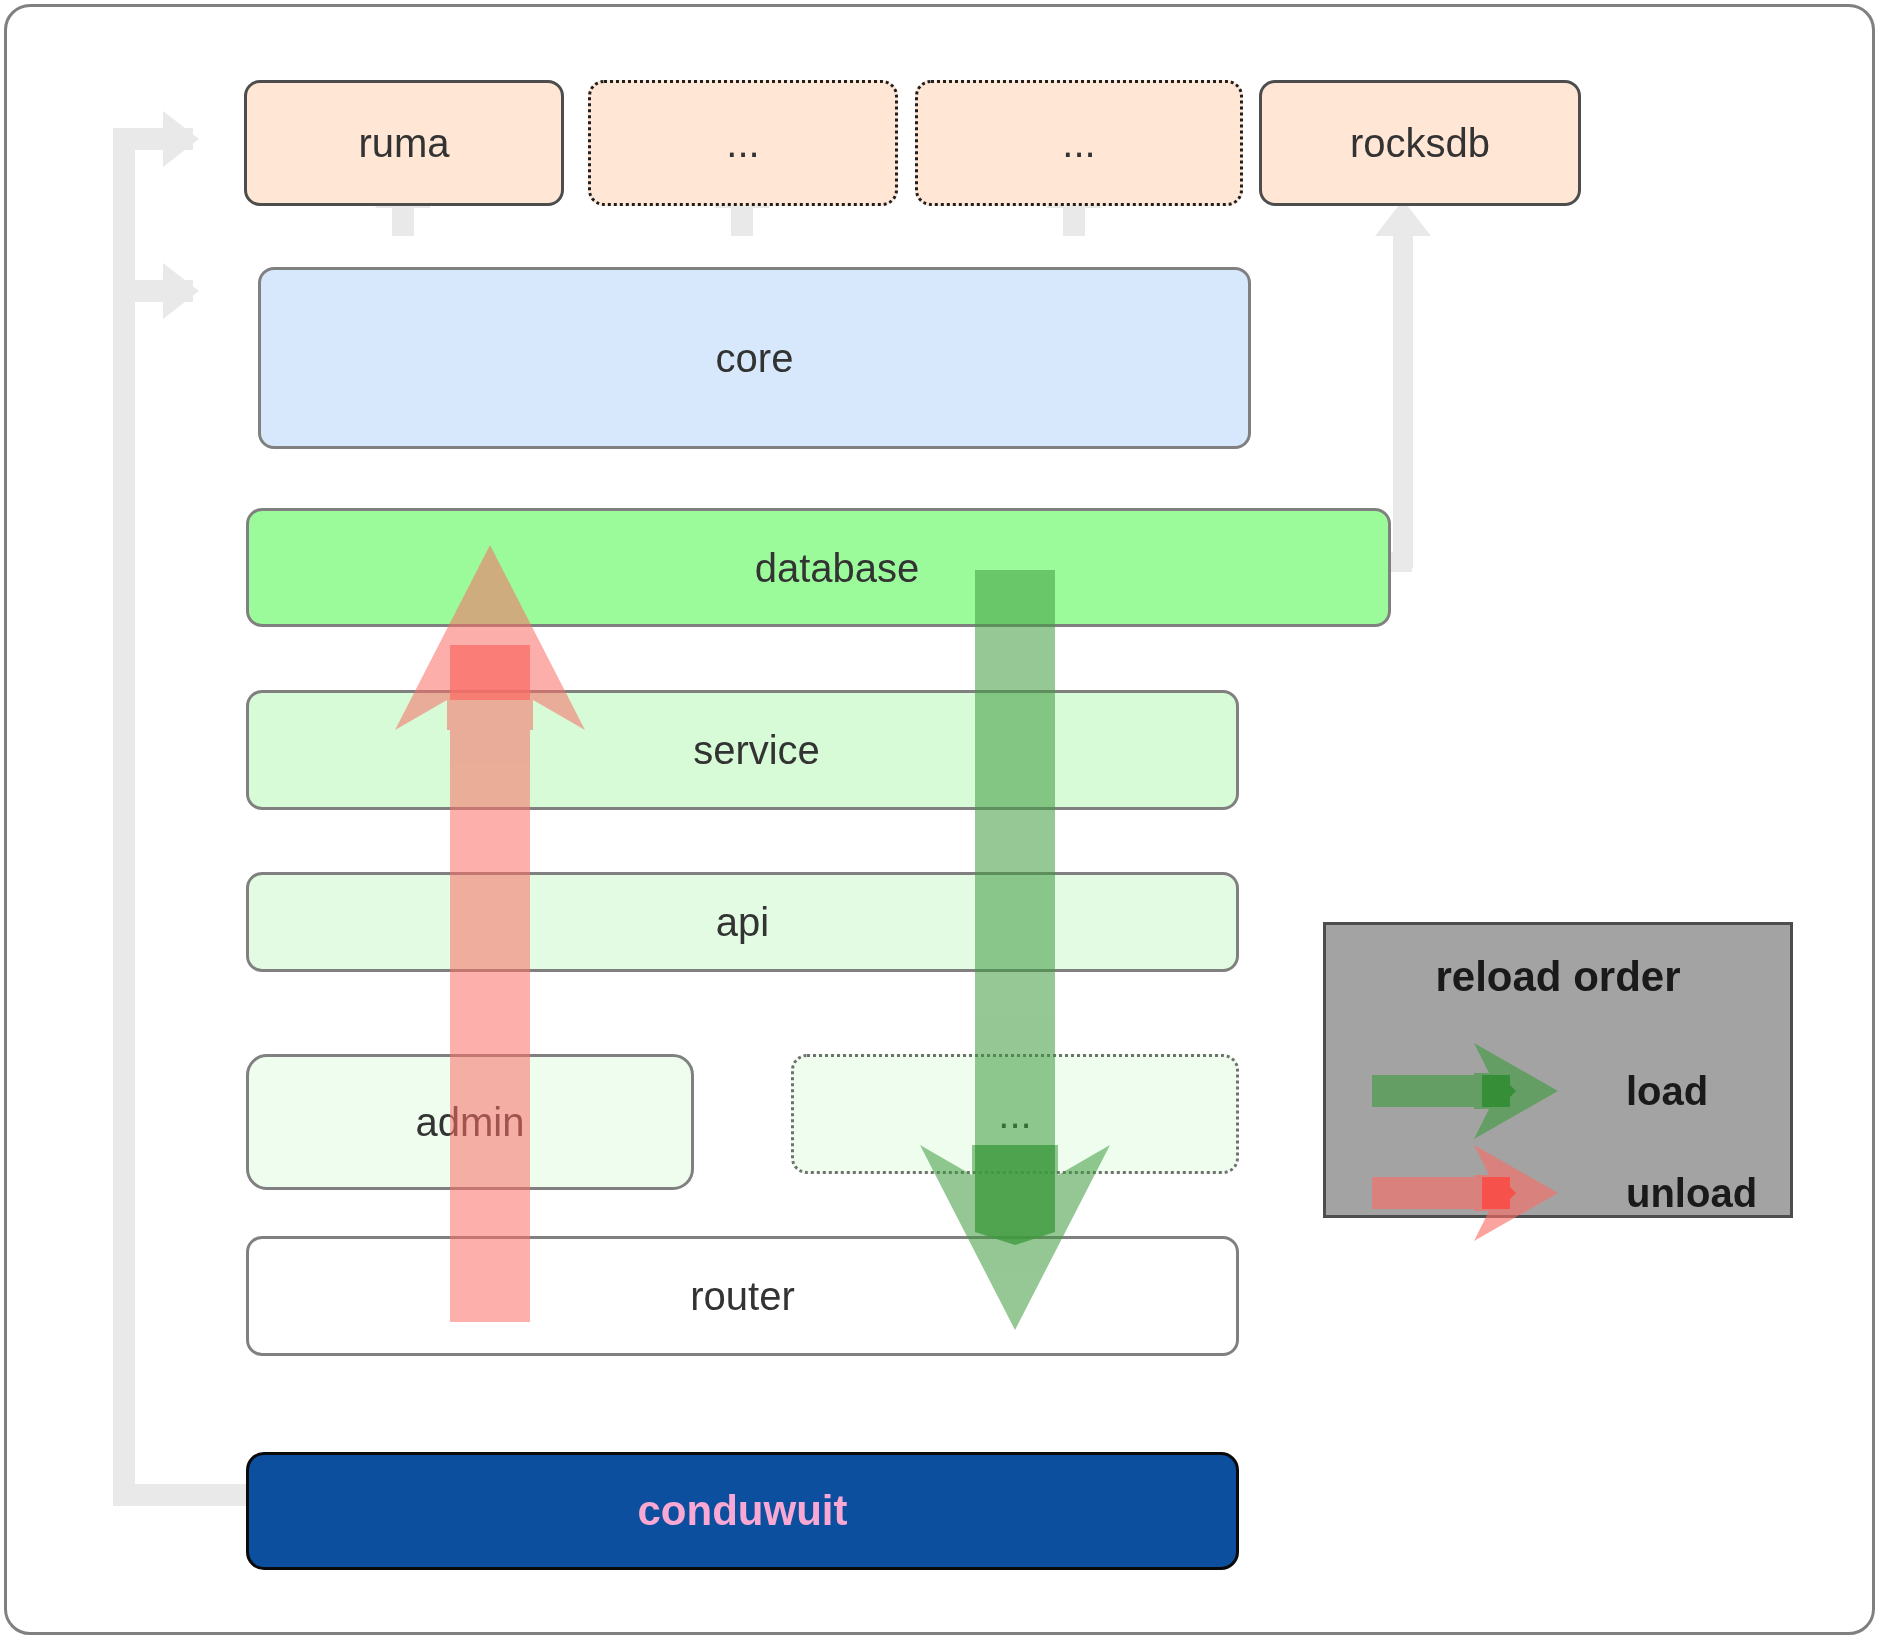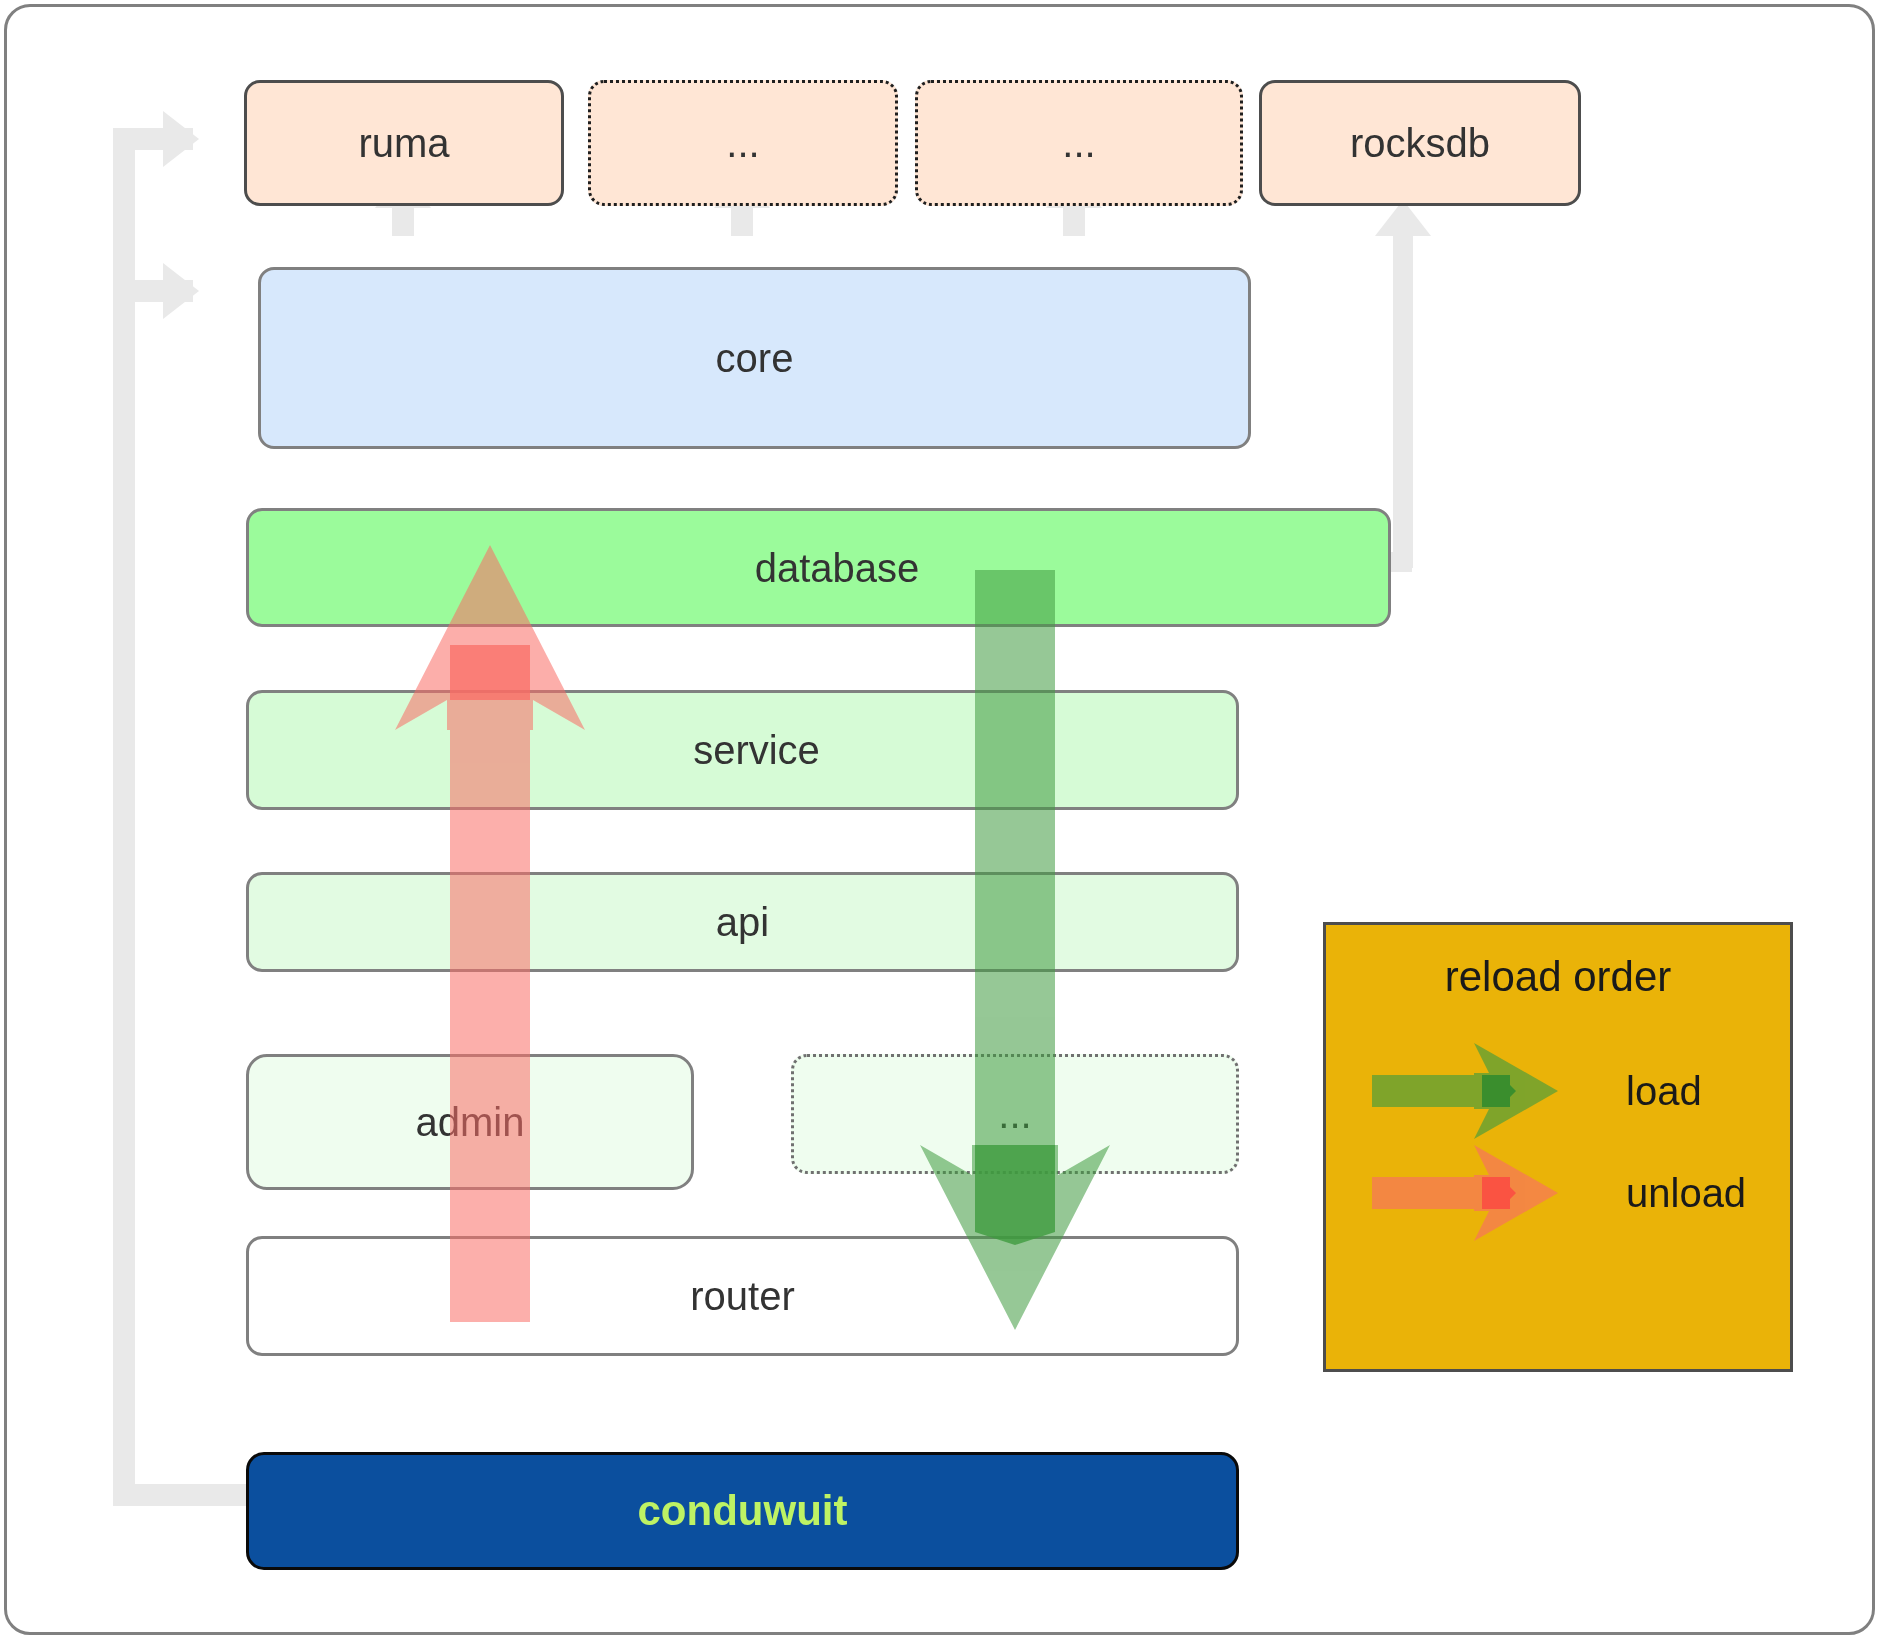--- a/index.html
+++ b/index.html
@@ -79,21 +79,21 @@
   .layer.api       { background: #e2fbe2; }
   .layer.admin     { background: #effdef; }
   .layer.dots      { background: #effdef; border-style: dotted; border-width: 3px; border-color: #707070; }
   .layer.router    { background: #ffffff; }
 
   
   .app {
     background: #0b4f9e;
     border: 3px solid #0a0a0a;
     border-radius: 18px;
-    color: #bef264;
+    color: #f9a8d4;
     font-size: 42px;
     font-weight: bold;
   }
 
   
   .conn {
     position: absolute;
     background: #e9e9e9;
     z-index: 1;
   }
@@ -123,25 +123,26 @@
     z-index: 8;
     pointer-events: none;
   }
 
   
   #legend {
     position: absolute;
     left: 1323px;
     top: 922px;
     width: 470px;
-    height: 450px;
-    background: #eab308;
+    height: 296px;
+    background: #a3a3a3;
     border: 3px solid #4d4d4d;
     box-sizing: border-box;
     z-index: 9;
+    font-weight: bold;
   }
   #legend .legend-title {
     position: absolute;
     top: 28px;
     left: 0;
     width: 100%;
     text-align: center;
     font-size: 42px;
     color: #1a1a1a;
   }

